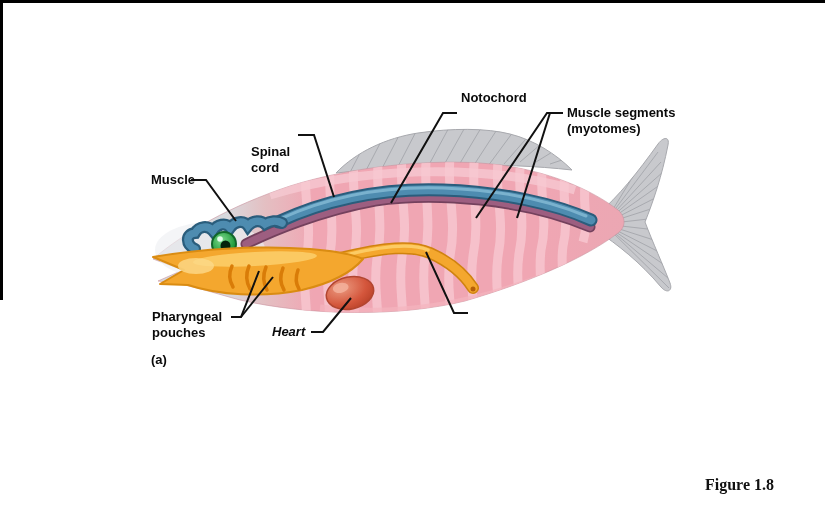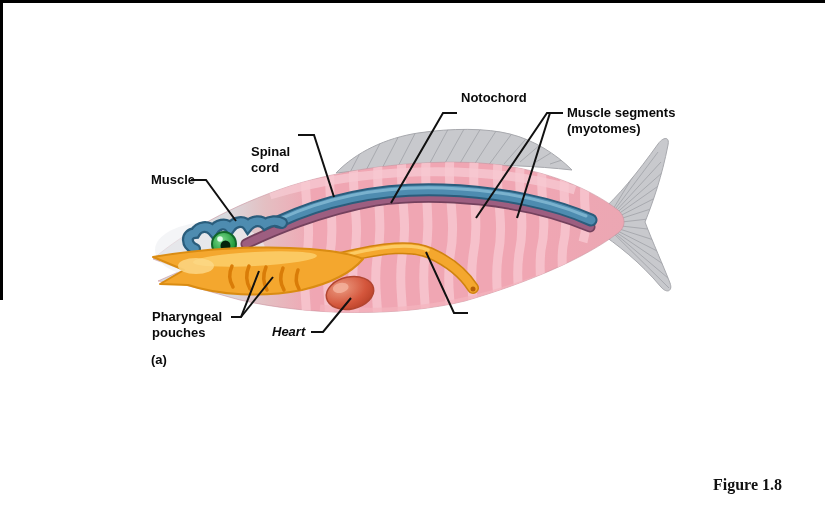--- a/index.html
+++ b/index.html
@@ -31,21 +31,20 @@
   .lbl-notochord  {left:461px;top:90px;width:90px;}
   .lbl-muscle     {left:567px;top:105px;width:122px;}
   .lbl-pharyngeal {left:152px;top:309px;width:86px;}
   .lbl-heart      {left:272px;top:324px;width:50px;font-style:italic;}
   .lbl-digestive  {left:472px;top:305px;width:110px;}
   .lbl-panel      {left:151px;top:352px;width:40px;}
   .caption{
     position:absolute;left:705px;top:476px;width:85px;
     font-family:"Liberation Serif", serif;
     font-weight:bold;font-size:16px;color:#111;
-    text-align:center;
   }
 </style>
 </head>
 <body>
 
 <div class="stage">
 
   <div class="border-top"></div>
   <div class="border-left"></div>
 

